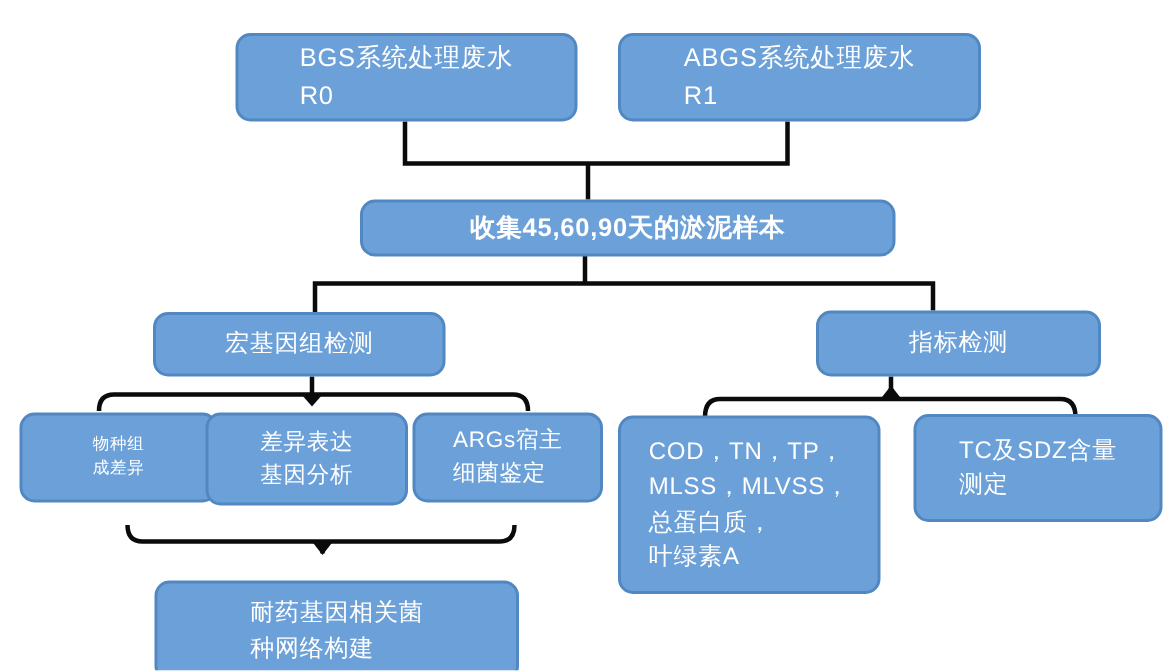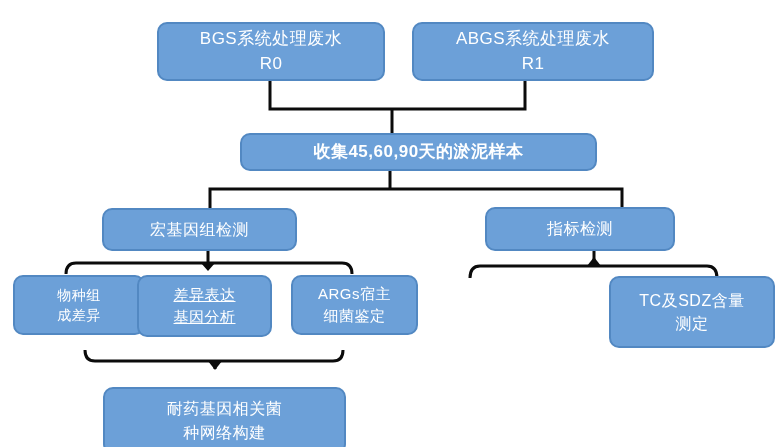--- a/index.html
+++ b/index.html
@@ -21,33 +21,32 @@
   .wires path{fill:none;stroke:var(--connector);stroke-width:3;}
   .wires polygon{fill:var(--connector);stroke:none;}
   .node{
     position:absolute;
     box-sizing:border-box;
     background:var(--box-fill);
     border:2px solid var(--box-border);
     border-radius:10px;
     color:var(--text);
     display:flex;align-items:center;justify-content:center;
-    text-align:center;
     white-space:pre-line;
     line-height:1.45;
     letter-spacing:0.5px;
   }
   .n-r0       {left:157px;top:22px;width:228px;height:59px;font-size:17px;}
   .n-r1       {left:412px;top:22px;width:242px;height:59px;font-size:17px;}
   .n-collect  {left:240px;top:133px;width:357px;height:38px;font-size:17px;font-weight:bold;}
   .n-meta     {left:102px;top:208px;width:195px;height:43px;font-size:16px;}
-  .n-indic    {left:485px;top:207px;width:190px;height:44px;font-size:16px;}
-  .n-species  {left:13px; top:275px;width:132px;height:60px;font-size:14px;}
-  .n-diffexpr {left:137px;top:275px;width:135px;height:62px;font-size:15px;text-decoration:underline;}
-  .n-args     {left:275px;top:275px;width:127px;height:60px;font-size:15px;margin-left:16px;}
+  .n-indic    {left:544px;top:207px;width:190px;height:44px;font-size:16px;}
+  .n-species  {left:13px; top:275px;width:132px;height:60px;font-size:11px;}
+  .n-diffexpr {left:137px;top:275px;width:135px;height:62px;font-size:15px;}
+  .n-args     {left:275px;top:275px;width:127px;height:60px;font-size:15px;}
   .n-wq       {left:412px;top:277px;width:175px;height:119px;font-size:16px;}
   .n-tcsdz    {left:609px;top:276px;width:166px;height:72px;font-size:16px;}
   .n-network  {left:103px;top:387px;width:243px;height:67px;font-size:16px;}
 </style>
 </head>
 <body>
 
 <div class="canvas">
 
   <svg class="wires" viewBox="0 0 783 447" aria-hidden="true">
@@ -106,20 +105,26 @@
   <div class="node n-diffexpr">
     <span>差异表达
 基因分析</span>
   </div>
 
   <div class="node n-args">
     <span>ARGs宿主
 细菌鉴定</span>
   </div>
 
+  <div class="node n-wq">
+    <span>COD，TN，TP，
+MLSS，MLVSS，
+总蛋白质，
+叶绿素A</span>
+  </div>
 
   <div class="node n-tcsdz">
     <span>TC及SDZ含量
 测定</span>
   </div>
 
   <div class="node n-network">
     <span>耐药基因相关菌
 种网络构建</span>
   </div>

